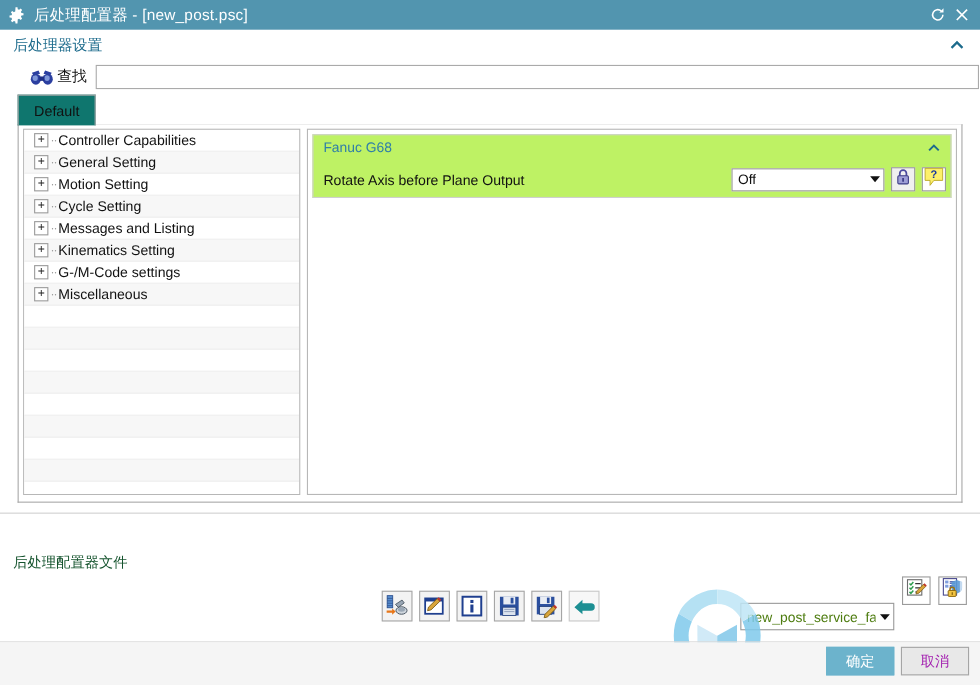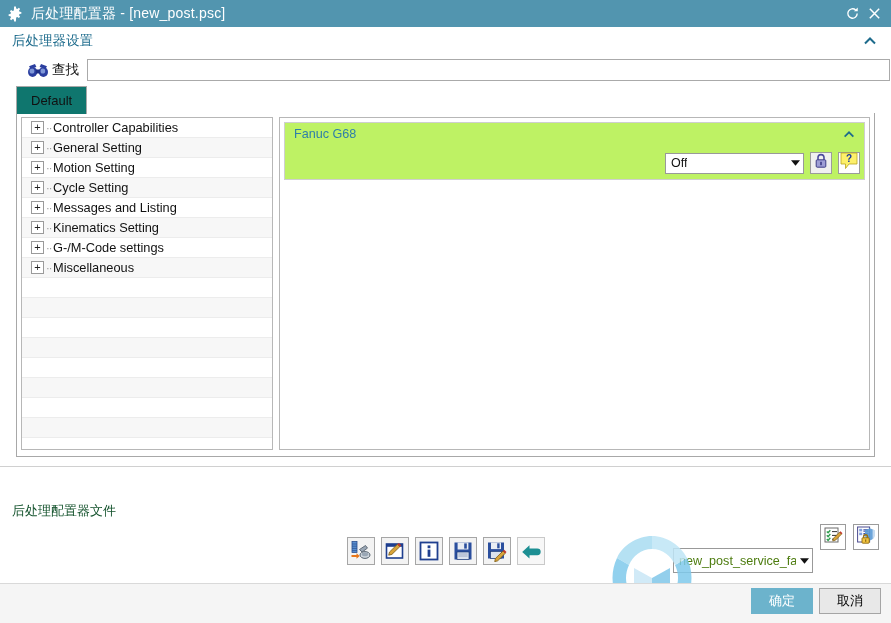--- a/index.html
+++ b/index.html
@@ -295,21 +295,21 @@
     font-size: 13px;
     font-family: "Liberation Sans", sans-serif;
     display: flex; align-items: center; justify-content: center;
     cursor: pointer;
   }
   .btn-cancel {
     position: absolute; right: 10px; top: 588px;
     width: 62px; height: 26px;
     background: #e8e8e8;
     border: 1px solid #a5a5a5;
-    color: #000000;
+    color: #a21caf;
     font-size: 13px;
     font-family: Liberation Mono, monospace;
     display: flex; align-items: center; justify-content: center;
     cursor: pointer;
   }
 </style>
 </head>
 <body>
 
 <div id="app">
@@ -428,20 +428,21 @@
         <div class="group-head">
           <span class="gtitle">Fanuc G68</span>
           <span class="gspacer"></span>
           <span class="gchev">
             <svg width="14" height="11" viewBox="0 0 16 12">
               <path fill="none" stroke="#1d6b8c" stroke-width="2" d="M3 8.5 L8 3.5 L13 8.5"></path>
             </svg>
           </span>
         </div>
         <div class="prop-row">
+          <span class="plabel">Rotate Axis before Plane Output</span>
           <span class="pspacer"></span>
           <div class="combo">
             <span class="ctext">Off</span>
             <span class="cspacer"></span>
             <span class="carrow">
               <svg width="9" height="6" viewBox="0 0 10 6">
                   <path fill="#111111" d="M0 0h10L5 6z"></path>
                 </svg>
             </span>
           </div>

